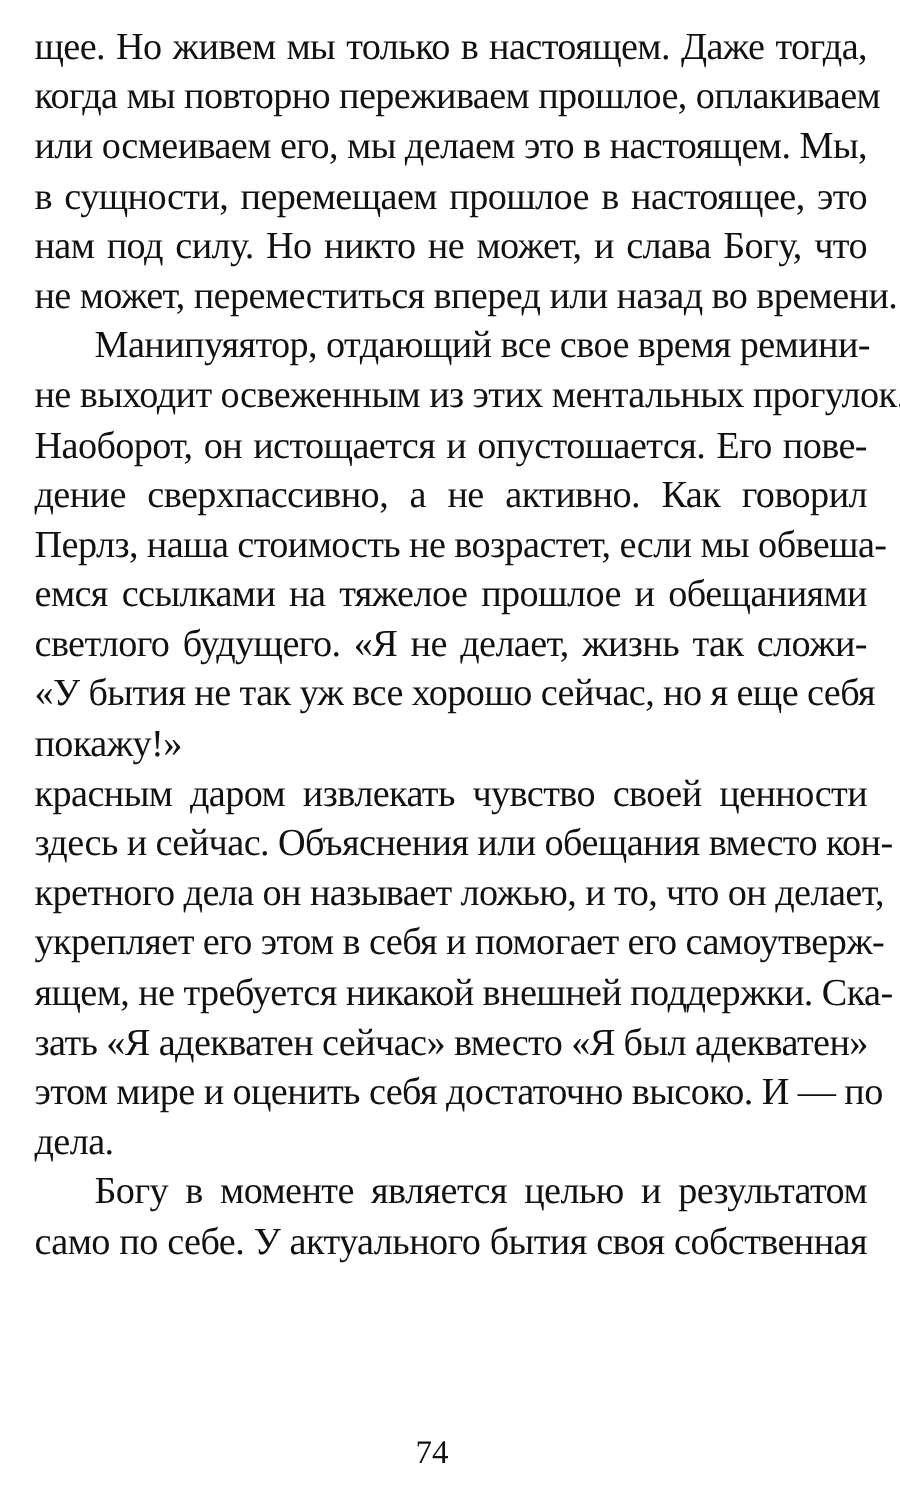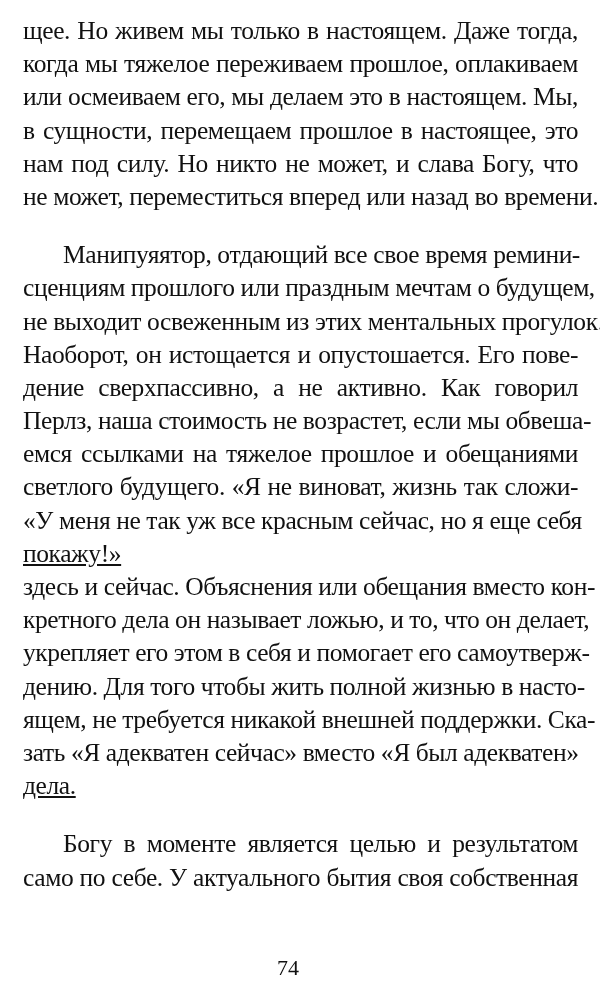--- a/index.html
+++ b/index.html
@@ -8,58 +8,58 @@
       position: absolute; left: 23px; top: 14px; width: 555px;
       font-family: "Liberation Serif", serif;
       font-size: 25.5px; color: #111111;
     }
     .line {
       display: block; height: 33.2px; line-height: 33.2px;
       text-align: justify; text-align-last: justify;
       white-space: nowrap; overflow: visible;
       letter-spacing: -0.4px;
     }
-    .line.last { text-align-last: left; text-decoration: underline; }
-    .line.indent { padding-left: 40px; margin-top: 25px; }
+    .line.last { text-align-last: left; }
+    .line.indent { padding-left: 40px; }
     .page-number {
       position: absolute; top: 955px; left: 0; width: 576px; text-align: center;
       font-family: "Liberation Serif", serif; font-size: 22px; color: #111111;
     }
   </style>
 </head>
 <body>
 
 <div class="page">
   <div>
     <span class="line">щее. Но живем мы только в настоящем. Даже тогда,</span>
-    <span class="line">когда мы тяжелое переживаем прошлое, оплакиваем</span>
+    <span class="line">когда мы повторно переживаем прошлое, оплакиваем</span>
     <span class="line">или осмеиваем его, мы делаем это в настоящем. Мы,</span>
     <span class="line">в сущности, перемещаем прошлое в настоящее, это</span>
     <span class="line">нам под силу. Но никто не может, и слава Богу, что</span>
     <span class="line">не может, переместиться вперед или назад во времени.</span>
   </div>
   <div>
     <span class="line indent">Манипуяятор, отдающий все свое время ремини-</span>
-    <span class="line">сценциям прошлого или праздным мечтам о будущем,</span>
     <span class="line">не выходит освеженным из этих ментальных прогулок.</span>
     <span class="line">Наоборот, он истощается и опустошается. Его пове-</span>
     <span class="line">дение сверхпассивно, а не активно. Как говорил</span>
     <span class="line">Перлз, наша стоимость не возрастет, если мы обвеша-</span>
     <span class="line">емся ссылками на тяжелое прошлое и обещаниями</span>
-    <span class="line">светлого будущего. «Я не виноват, жизнь так сложи-</span>
-    <span class="line">«У меня не так уж все красным сейчас, но я еще себя</span>
+    <span class="line">светлого будущего. «Я не делает, жизнь так сложи-</span>
+    <span class="line">«У бытия не так уж все хорошо сейчас, но я еще себя</span>
     <span class="line last">покажу!»</span>
   </div>
   <div>
+    <span class="line">красным даром извлекать чувство своей ценности</span>
     <span class="line">здесь и сейчас. Объяснения или обещания вместо кон-</span>
     <span class="line">кретного дела он называет ложью, и то, что он делает,</span>
     <span class="line">укрепляет его этом в себя и помогает его самоутверж-</span>
-    <span class="line">дению. Для того чтобы жить полной жизнью в насто-</span>
     <span class="line">ящем, не требуется никакой внешней поддержки. Ска-</span>
     <span class="line">зать «Я адекватен сейчас» вместо «Я был адекватен»</span>
+    <span class="line">этом мире и оценить себя достаточно высоко. И — по</span>
     <span class="line last">дела.</span>
   </div>
   <div>
     <span class="line indent">Богу в моменте является целью и результатом</span>
     <span class="line">само по себе. У актуального бытия своя собственная</span>
 
   </div>
 </div>
 
 <div class="page-number">74</div>

